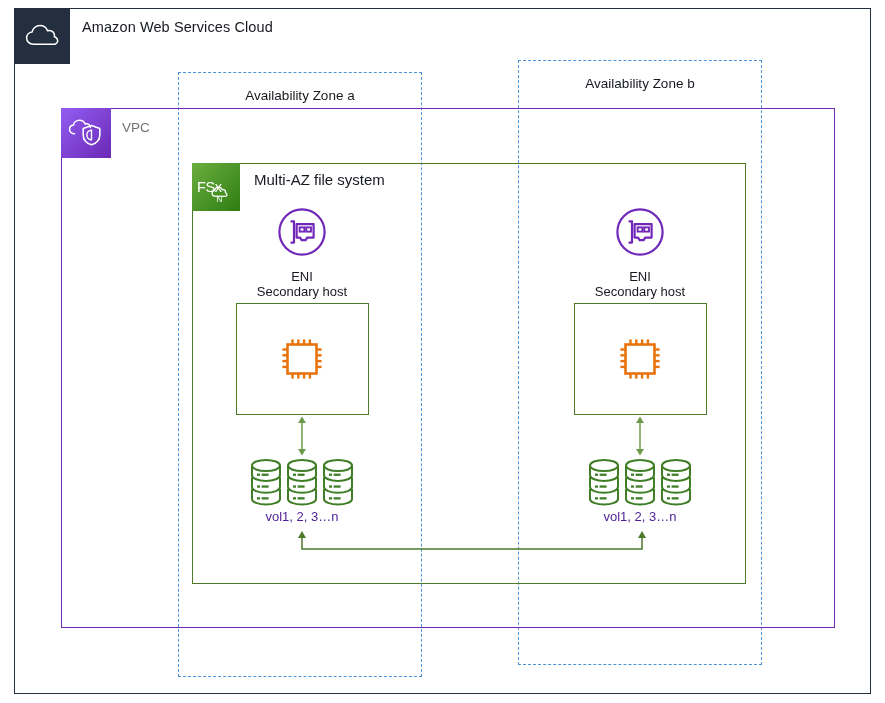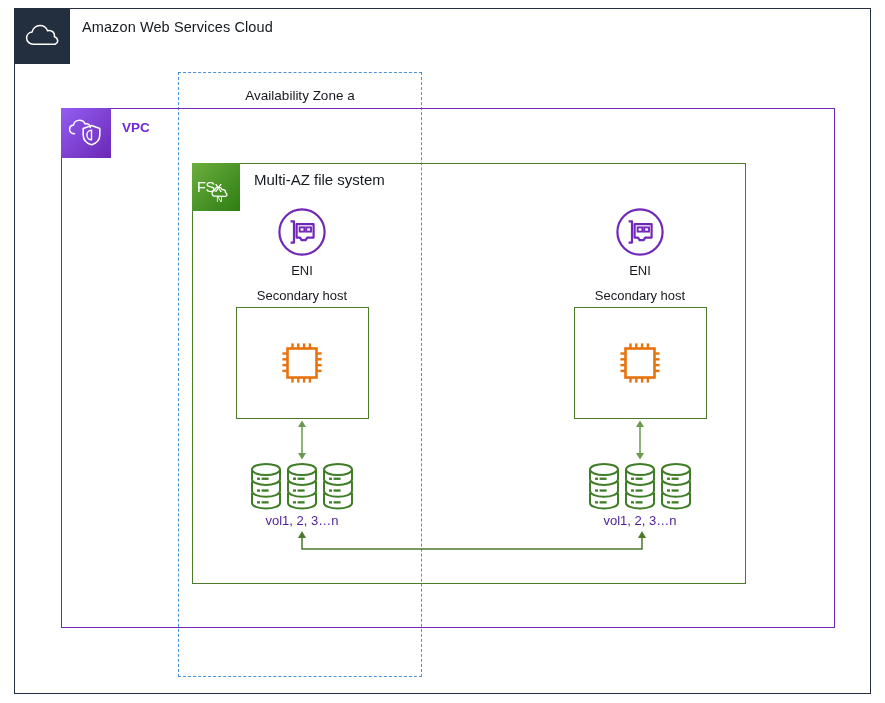--- a/index.html
+++ b/index.html
@@ -68,23 +68,22 @@
     position: absolute;
     left: 61px; top: 108px;
     width: 50px; height: 50px;
     background: linear-gradient(135deg, #945DF2 0%, #6A28B5 100%);
     display: flex; align-items: center; justify-content: center;
   }
   .vpc-title {
     position: absolute;
     left: 122px; top: 120px;
     font-size: 13.5px;
-    color: #6d28d9;
+    color: #737373;
     white-space: nowrap;
-    font-weight: bold;
   }
 
   
   .fsx-frame {
     position: absolute;
     left: 192px; top: 163px;
     width: 554px; height: 421px;
     border: 1.4px solid #4B7A28;
     background: transparent;
   }
@@ -108,26 +107,25 @@
   .host-col.left  { left: 182px; top: 205px; }
   .host-col.right { left: 520px; top: 205px; }
 
   .eni-wrap {
     position: relative; width: 240px; height: 54px;
     display: flex; align-items: center; justify-content: center;
   }
   .eni-label {
     width: 240px; text-align: center;
     font-size: 13px; color: #16191F;
-    margin-top: 4px;
+    margin-top: 10px;
   }
   .host-label {
     width: 240px; text-align: center;
     font-size: 13px; color: #16191F;
-    margin-top: 10px;
   }
   .host-box {
     position: relative;
     margin: 4px auto 0 auto;
     width: 133px; height: 112px;
     border: 1.3px solid #4B7A28;
     display: flex; align-items: center; justify-content: center;
     background: transparent;
   }
 
@@ -170,20 +168,23 @@
       </svg>
     </span>
   </div>
 
   <div class="cloud-title">Amazon Web Services Cloud</div>
 
   <div class="az az-a">
     <div class="az-title">Availability Zone a</div>
   </div>
 
+  <div class="az az-b">
+    <div class="az-title">Availability Zone b</div>
+  </div>
 
   <div class="vpc-frame"></div>
 
   <div class="vpc-badge">
     <span>
       <svg width="38" height="34" viewBox="0 0 38 34" aria-hidden="true">
         <path d="M7.5 17.8C4.6 17.8 2.6 15.8 2.6 13.4c0-2.2 1.7-4 3.9-4.3C6.9 6.4 9.4 4.3 12.4 4.3c2.6 0 4.8 1.5 5.7 3.7 0.4-0.2 0.8-0.2 1.3-0.2 2.1 0 3.9 1.6 3.9 3.7" fill="none" stroke="#FFFFFF" stroke-width="1.5" stroke-linecap="round" stroke-linejoin="round"></path>
         <path d="M24.5 9.6 32.8 12.6v6.3c0 5.0-3.6 8.3-8.3 9.9-4.7-1.6-8.3-4.9-8.3-9.9v-6.3z" fill="none" stroke="#FFFFFF" stroke-width="1.6" stroke-linejoin="round"></path>
         <path d="M24.5 14.2v9.6" fill="none" stroke="#FFFFFF" stroke-width="1.4" stroke-linecap="round"></path>
         <path d="M24.5 14.2c-2.6 0-4.6 2.1-4.6 4.8s2.0 4.8 4.6 4.8" fill="none" stroke="#FFFFFF" stroke-width="1.4" stroke-linejoin="round"></path>

